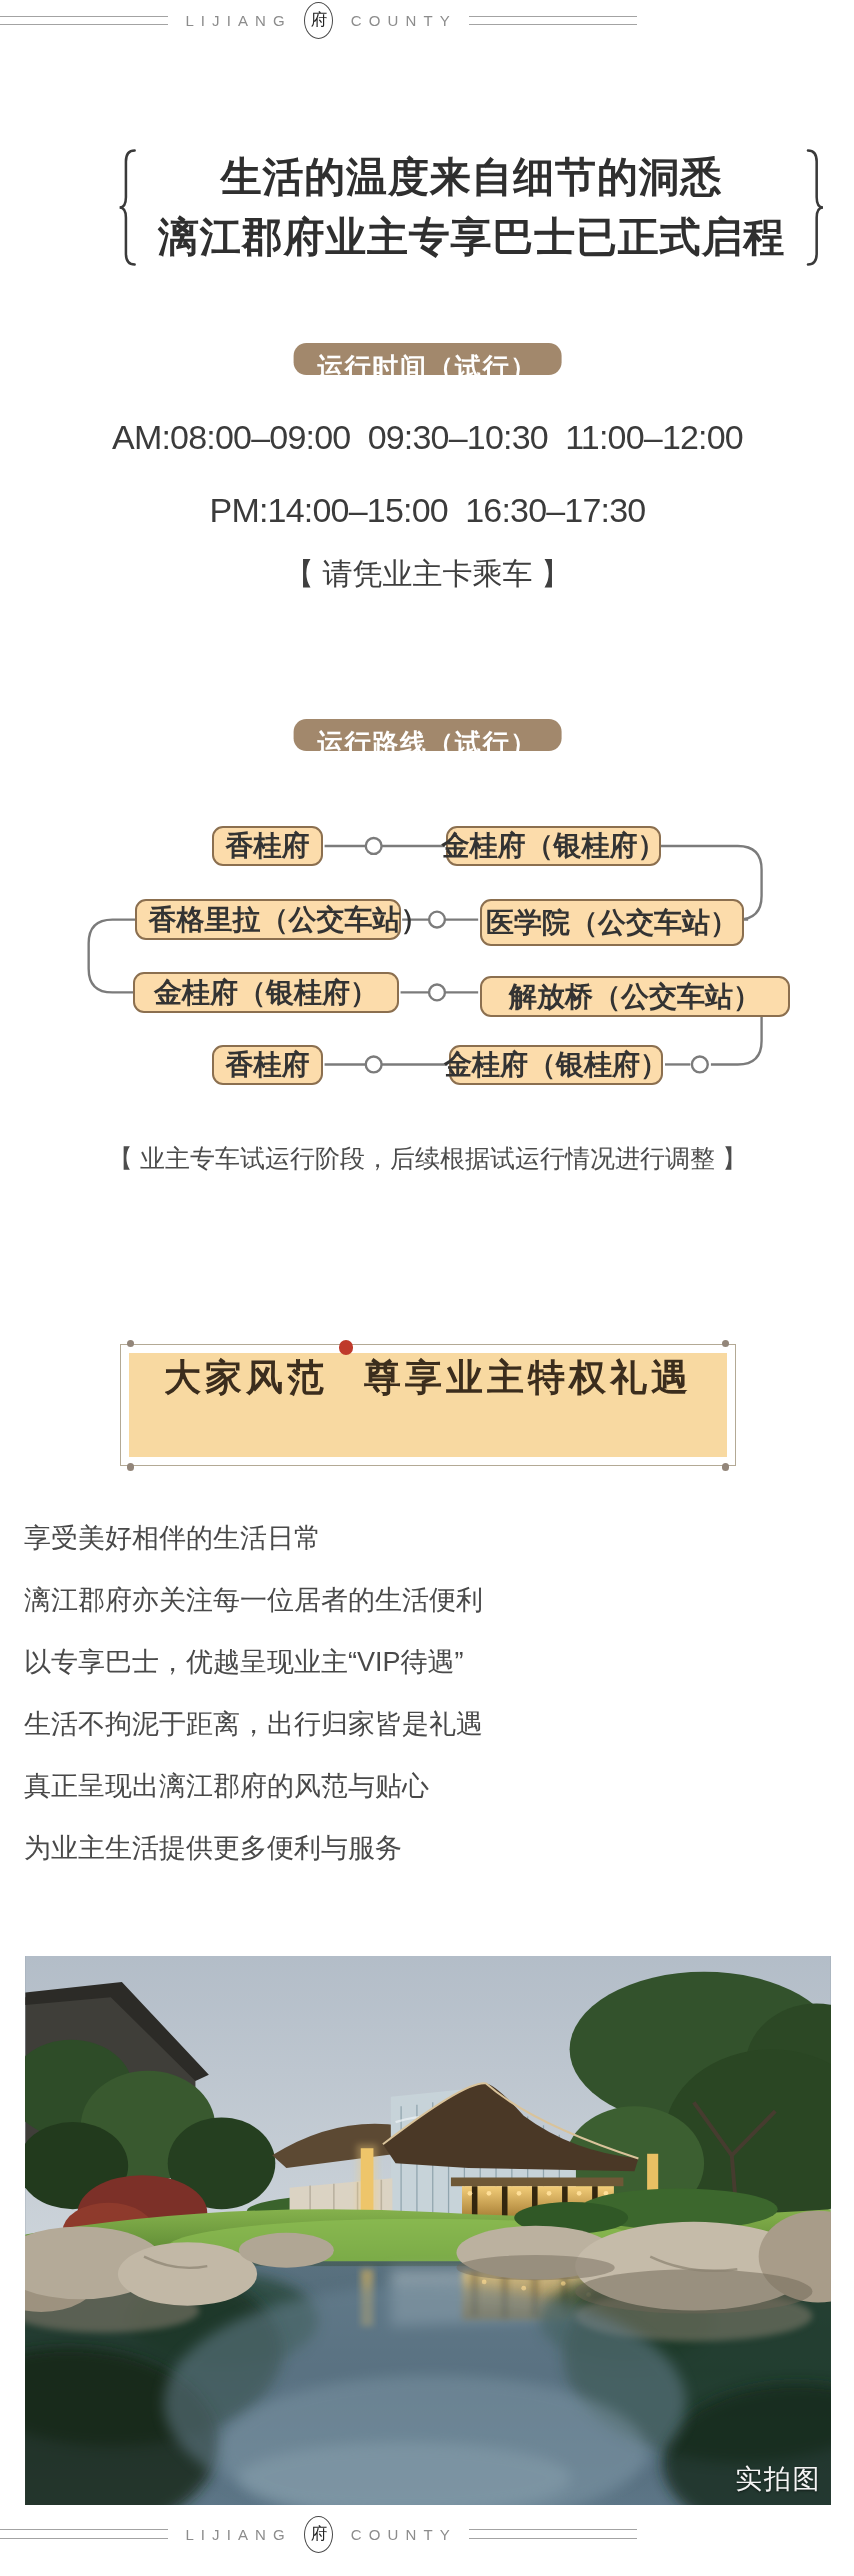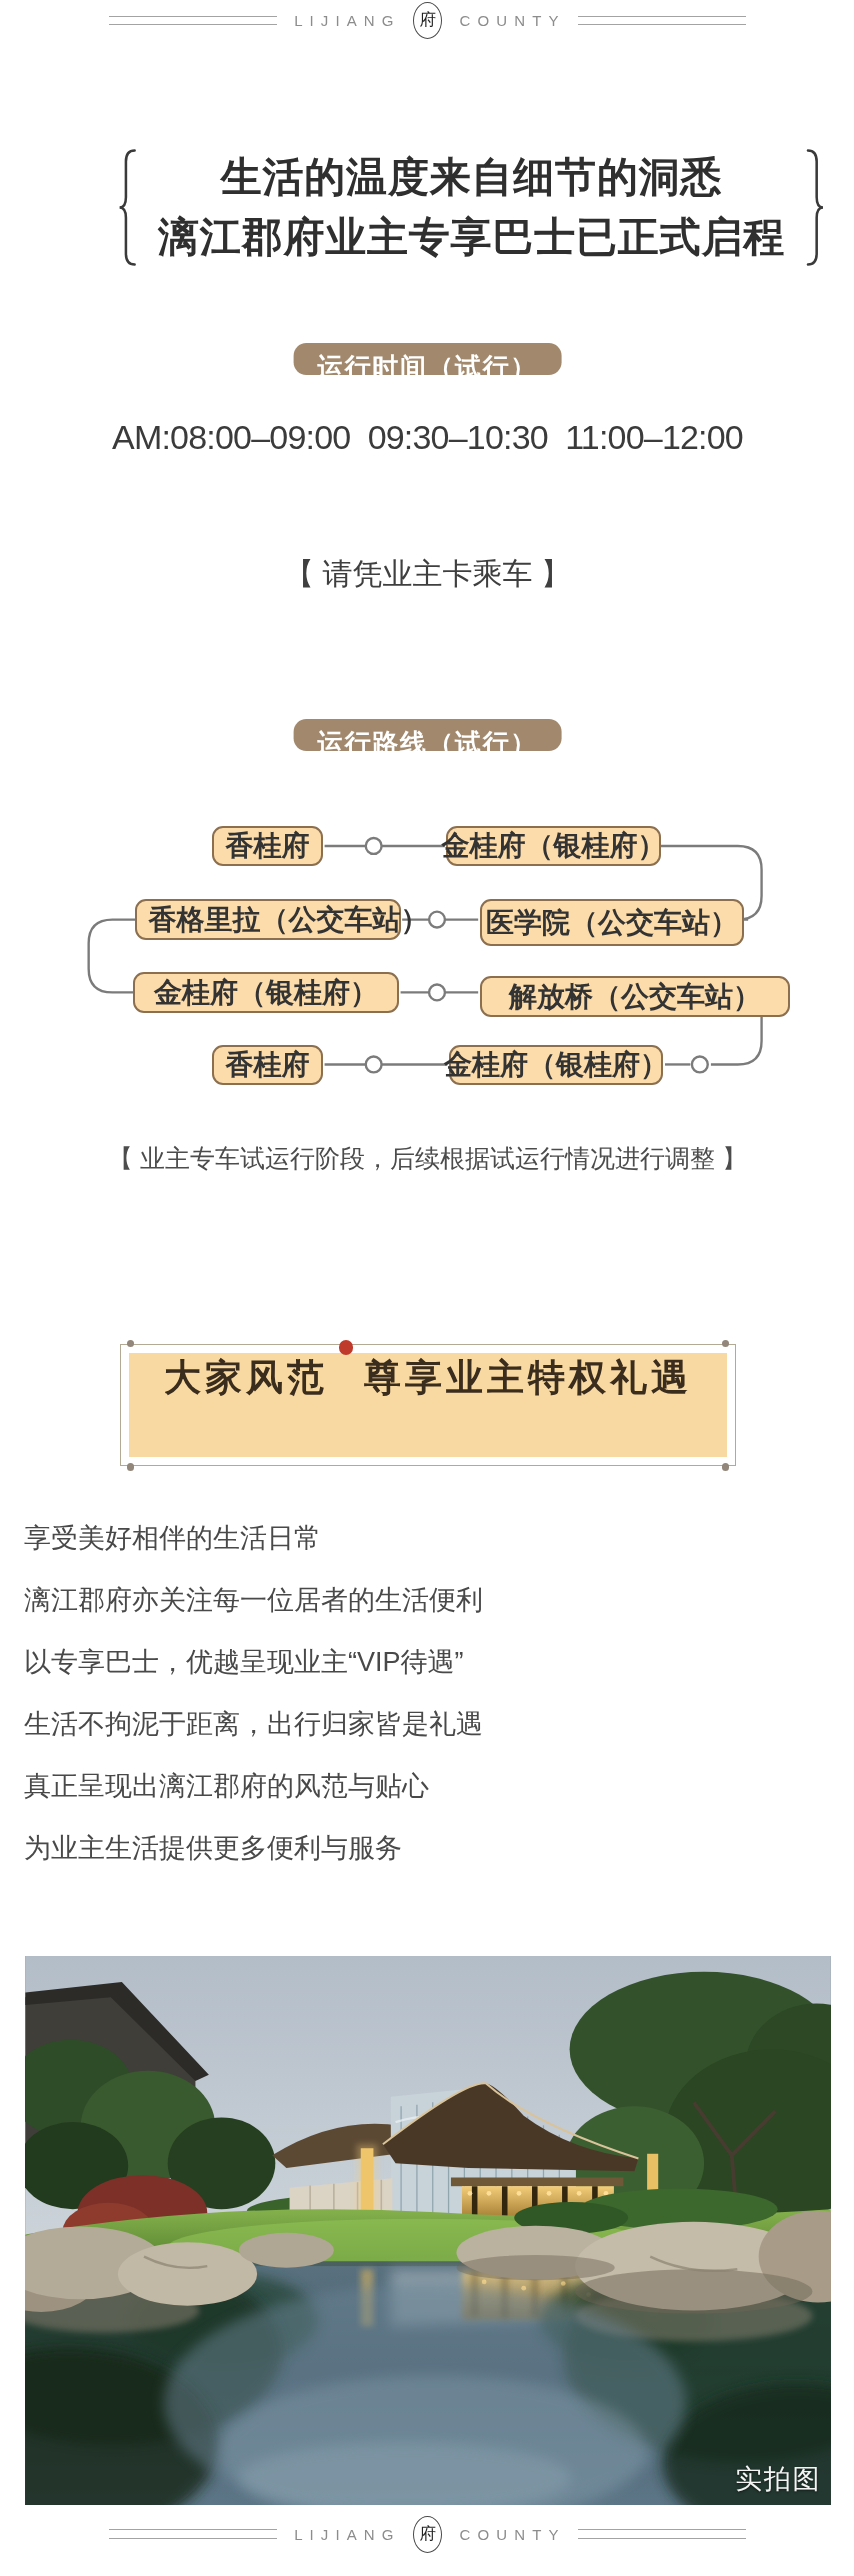--- a/index.html
+++ b/index.html
@@ -1,20 +1,20 @@
 <!DOCTYPE html>
 <html style="font-size:12.7px"><head>
 <meta charset="utf-8">
 <style>
   html,body{margin:0;padding:0;background:#ffffff;}
   .page{position:relative;width:855px;height:2576px;margin:0 auto;background:#ffffff;overflow:hidden;
         font-family:"Liberation Sans","DejaVu Sans",sans-serif;}
 
   
-  .brandbar{position:absolute;left:0;width:100%;height:38px;display:flex;align-items:center;justify-content:center;gap:12.7px;}
+  .brandbar{position:absolute;left:0;width:100%;height:38px;display:flex;align-items:center;justify-content:flex-start;gap:12.7px;}
   .brandbar.top{top:1.6px;}
   .brandbar.bottom{top:2515px;}
   .dline{width:168px;height:7.1px;border-top:1.6px solid #a3a3a3;border-bottom:1.6px solid #a3a3a3;}
   .bword{font-size:15px;letter-spacing:7.1px;color:#8c8c8c;font-weight:500;padding-left:4.7px;}
   .bseal{width:27px;height:35px;border:1.6px solid #4a4a4a;border-radius:50%;display:flex;align-items:center;justify-content:center;background:#fff;}
   .bseal span{font-size:16.6px;color:#222;line-height:1;}
 
   
   .titlewrap{position:absolute;top:147px;left:0;width:100%;display:flex;align-items:center;justify-content:center;gap:19px;padding-left:44px;}
   .titletext{text-align:center;font-size:41px;line-height:60px;font-weight:800;color:#2f2f2f;letter-spacing:0.8px;}
@@ -79,20 +79,21 @@
       <div>生活的温度来自细节的洞悉</div>
       <div>漓江郡府业主专享巴士已正式启程</div>
     </div>
     <svg width="20.6" height="119" viewBox="0 0 26 150">
       <path d="M5 3 Q16 3 16 17 L16 62 Q16 75 24 75 Q16 75 16 88 L16 133 Q16 147 5 147" fill="none" stroke="#3a3a3a" stroke-width="3.2" stroke-linecap="round"></path>
     </svg>
   </div>
 
   <div class="badge b1">运行时间（试行）</div>
   <div class="times am">AM:08:00–09:00  09:30–10:30  11:00–12:00</div>
+  <div class="times pm">PM:14:00–15:00  16:30–17:30</div>
   <div class="note1">【 请凭业主卡乘车 】</div>
 
   <div class="badge b2">运行路线（试行）</div>
 
   <div class="routewrap">
     <svg class="conn" width="855" height="285" viewBox="0 0 1080 360">
       <g fill="none" stroke="#7b7b7b" stroke-width="3">
         <path d="M410 29 H562"></path>
         <path d="M832 29 H932 Q962 29 962 59 V92 Q962 122 932 122 H945"></path>
         <path d="M508 122 H604"></path>

